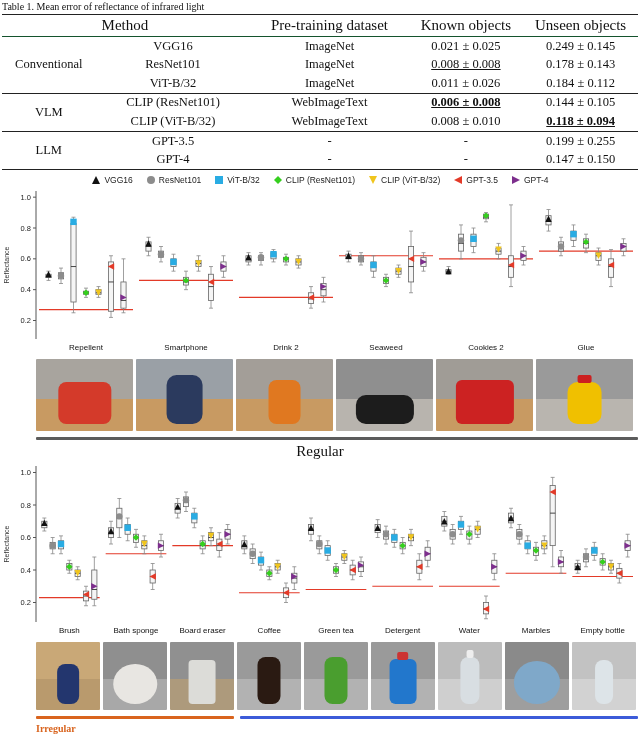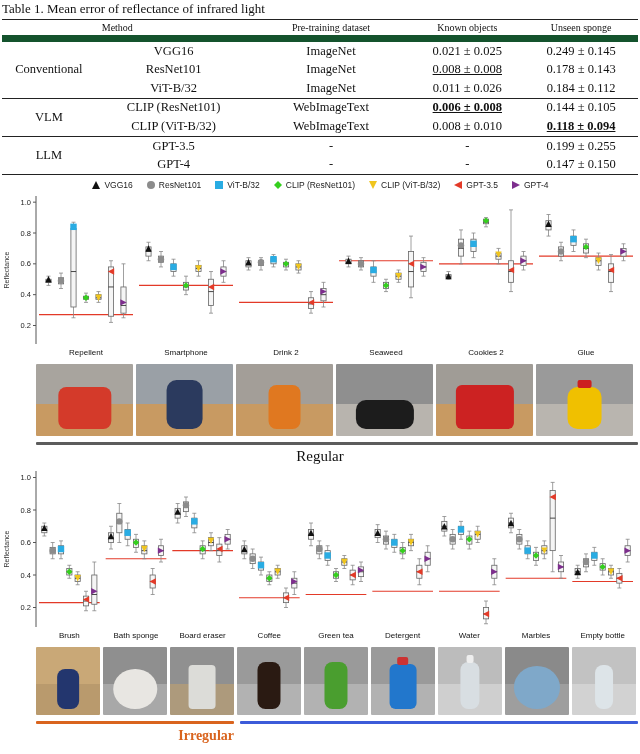--- a/index.html
+++ b/index.html
@@ -1,21 +1,21 @@
 <!DOCTYPE html>
 <html><head>
 <meta charset="utf-8">
 <style>
   html,body{margin:0;padding:0;background:#ffffff;}
   body{width:640px;height:754px;position:relative;font-family:"Liberation Serif",serif;color:#111;overflow:hidden;}
 
   
-  .caption{font-size:13px;padding:1px 0 2px 2px;color:#111;}
+  .caption{font-size:10px;padding:1px 0 2px 2px;color:#111;}
   table.results{border-collapse:collapse;width:636px;margin:0 2px;font-size:12.5px;border-top:1px solid #222;border-bottom:1px solid #222;}
-  table.results th{font-weight:normal;font-size:10px;border-bottom:7px solid #14532d;padding:2px 4px;text-align:center;}
+  table.results th{font-weight:normal;font-size:15px;border-bottom:1px solid #14532d;padding:2px 4px;text-align:center;}
   table.results td{padding:1.5px 4px;text-align:center;line-height:1.25;}
   td.method-cell{text-align:left;padding-left:6px;}
   td.group-cell{text-align:center;vertical-align:middle;}
   tr.group-start td{border-top:1px solid #222;}
   .best{font-weight:bold;text-decoration:underline;}
   .second{text-decoration:underline;}
 
   
   .legend{display:flex;align-items:center;justify-content:center;gap:13px;margin-top:5px;font-family:"Liberation Sans",sans-serif;font-size:8.5px;color:#222;}
   .legend-item{display:flex;align-items:center;gap:3px;}
@@ -27,35 +27,35 @@
   .photo-row{display:flex;gap:3px;margin-left:36px;width:602px;margin-top:2px;}
   .photo{position:relative;overflow:hidden;border-radius:1px;}
   .photo .obj{position:absolute;left:50%;transform:translateX(-50%);bottom:10%;}
   .photo .cap{position:absolute;left:50%;transform:translateX(-50%);top:-7px;width:40%;height:8px;border-radius:2px;}
 
   
   .section-bar{height:3px;margin-left:36px;width:602px;margin-top:6px;border-radius:1px;}
   .section-label{text-align:center;font-size:15px;margin-top:3px;color:#111;}
   .bottom-bars{position:relative;margin-left:36px;width:602px;margin-top:6px;height:26px;}
   .bbar{position:absolute;top:0;height:3px;border-radius:1px;}
-  .blabel{position:absolute;top:7px;font-size:14px;font-weight:bold;text-align:right;}
+  .blabel{position:absolute;top:7px;font-size:10px;font-weight:bold;text-align:left;}
 </style>
 </head>
 <body>
 
 <div class="caption">Table 1.  Mean error of reflectance of infrared light</div>
 
 <table class="results" id="results-table">
     <thead>
       <tr>
         <th></th>
         <th style="text-align: left; padding-left: 6px;">Method</th>
         <th>Pre-training dataset</th>
         <th>Known objects</th>
-        <th>Unseen sponge</th>
+        <th>Unseen objects</th>
       </tr>
     </thead>
     <tbody>
       <tr>
         <td rowspan="3" class="group-cell" style="width: 88px;">Conventional</td>
         <td class="method-cell" style="width: 158px;">VGG16</td>
         <td style="width: 160px;">ImageNet</td>
         <td style="width: 115px;">0.021 ± 0.025</td>
         <td style="width: 115px;">0.249 ± 0.145</td>
       </tr>

